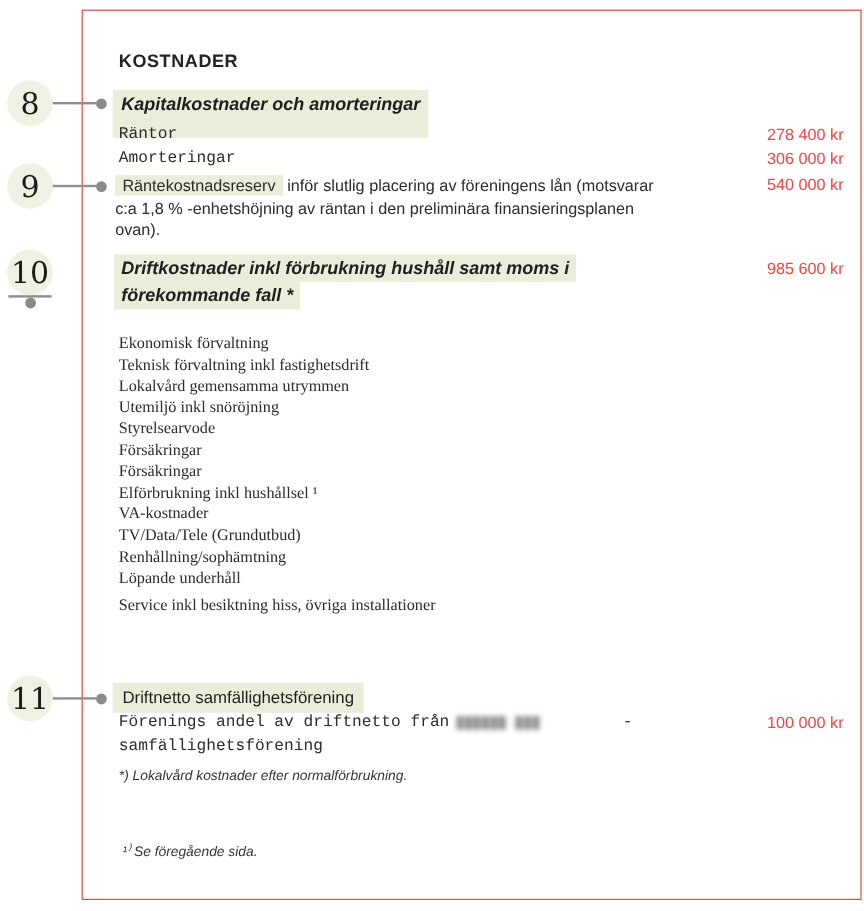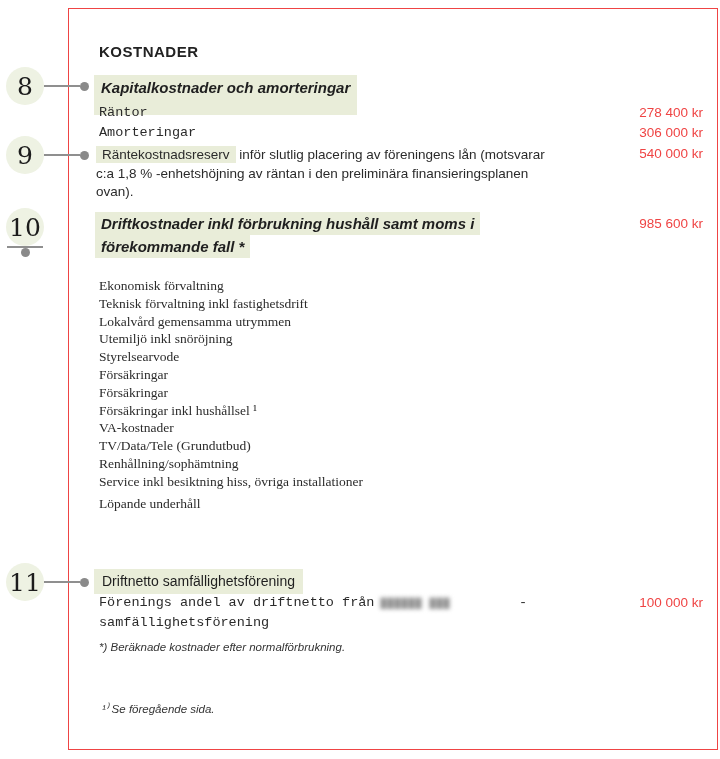--- a/index.html
+++ b/index.html
@@ -110,36 +110,36 @@
     <div class="abs value" style="top:207px;">985 600 kr</div>
 
     <div class="abs op-list">
       <div class="op-item">Ekonomisk förvaltning</div>
       <div class="op-item">Teknisk förvaltning inkl fastighetsdrift</div>
       <div class="op-item">Lokalvård gemensamma utrymmen</div>
       <div class="op-item">Utemiljö inkl snöröjning</div>
       <div class="op-item">Styrelsearvode</div>
       <div class="op-item">Försäkringar</div>
       <div class="op-item">Försäkringar</div>
-      <div class="op-item">Försäkringar inkl hushållsel ¹</div>
+      <div class="op-item">Elförbrukning inkl hushållsel ¹</div>
       <div class="op-item">VA-kostnader</div>
       <div class="op-item">TV/Data/Tele (Grundutbud)</div>
       <div class="op-item">Renhållning/sophämtning</div>
+      <div class="op-item">Löpande underhåll</div>
       <div class="op-item">Service inkl besiktning hiss, övriga installationer</div>
-      <div class="op-item">Löpande underhåll</div>
     </div>
 
     <div class="abs hl-block h-b" style="left:25px; top:560px; padding:4px 8px 5px 8px;">Driftnetto samfällighetsförening</div>
 
     <div class="abs body-text" style="left:30px; top:586px;"><span>Förenings andel av driftnetto från</span><span class="redacted">██████ ███</span></div>
     <div class="abs body-text" style="left:450px; top:586px;">-</div>
     <div class="abs value" style="top:586px;">100 000 kr</div>
     <div class="abs body-text" style="left:30px; top:606px;">samfällighetsförening</div>
 
-    <div class="abs footnote" style="left:30px; top:632px;">*) Beräknade kostnader efter normalförbrukning.</div>
+    <div class="abs footnote" style="left:30px; top:632px;">*) Lokalvård kostnader efter normalförbrukning.</div>
 
     <div class="abs footnote" style="left:33px; top:692px;">¹⁾ Se föregående sida.</div>
 
   </div>
 
   <div class="callout" style="top:67px;">
     <div class="callout-circle">
       <span>8</span>
     </div>
     <div class="callout-line"></div>

